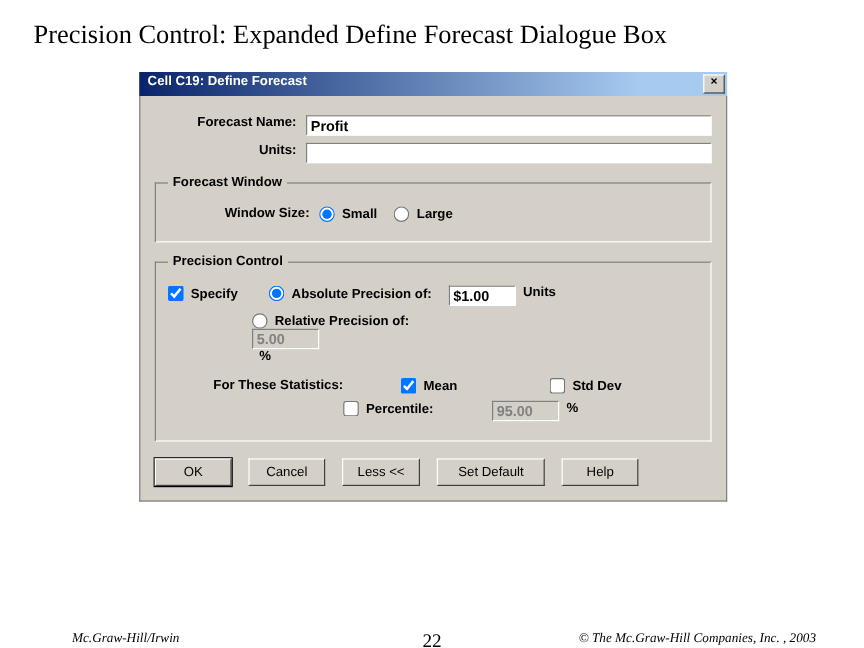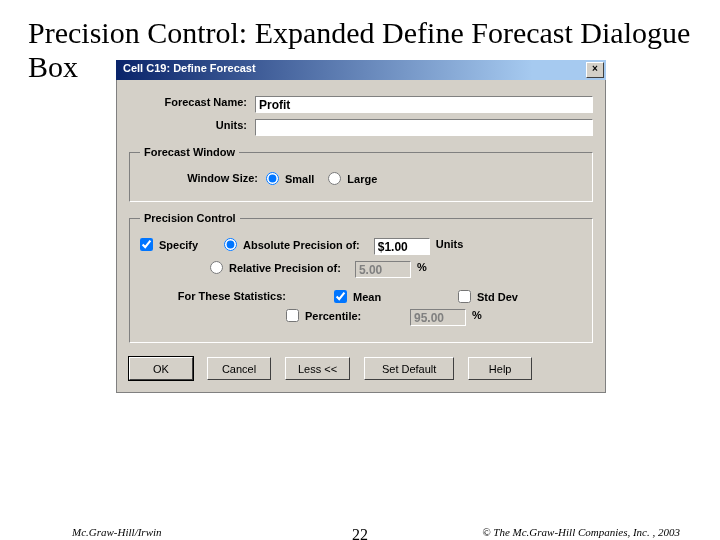--- a/index.html
+++ b/index.html
@@ -1,18 +1,18 @@
 <!DOCTYPE html>
 <html><head>
 <meta charset="utf-8">
 <style>
   html,body{margin:0;padding:0;width:720px;height:540px;background:#fff;font-family:"Times New Roman",serif;color:#000;}
-  .slide-title{font-size:30px;padding:16px 6px 8px 28px;}
+  .slide-title{font-size:22px;padding:16px 6px 8px 28px;}
   .footer{position:absolute;bottom:14px;left:0;width:720px;font-size:11px;font-style:italic;}
-  .footer .left{position:absolute;left:72px;}
+  .footer .left{position:absolute;left:60px;}
   .footer .center{position:absolute;left:0;width:720px;text-align:center;font-style:normal;font-size:16px;}
   .footer .right{position:absolute;right:40px;}
 
   .dialog{position:absolute;left:116px;top:60px;width:490px;font-family:Tahoma,Arial,sans-serif;font-size:11px;color:#000;}
   .titlebar{height:18px;background:linear-gradient(to right,#0a246a,#a6caf0 85%);color:#fff;font-weight:bold;padding:2px 4px 0 7px;position:relative;}
   .titlebar .close{position:absolute;right:2px;top:2px;width:16px;height:14px;background:#d4d0c8;border:1px solid #fff;border-right-color:#404040;border-bottom-color:#404040;text-align:center;line-height:12px;font-family:Arial;font-size:10px;color:#000;}
   .body{background:#d4d0c8;border:1px solid #808080;border-top:none;padding:10px 12px 12px 12px;}
 
   .row{display:flex;align-items:flex-start;margin:6px 0;}
   .lbl{font-weight:bold;text-align:right;padding-right:8px;}
@@ -77,21 +77,21 @@
           <input type="checkbox" class="check" checked="" style="">
           <span>Specify</span>
         </label>
         <label class="opt">
             <input type="radio" class="radio" checked="" style="">
             <span>Absolute Precision of:</span>
           </label>
         <input class="num" value="$1.00" style="">
         <span class="unit">Units</span>
       </div>
-      <div class="row" style="margin-left:70px;">
+      <div class="row" style="margin-left:70px;flex-direction:column;">
         <label class="opt">
             <input type="radio" class="radio" style="">
             <span>Relative Precision of:</span>
           </label>
         <input class="num dis" disabled="" value="5.00" style="">
         <span class="unit">%</span>
       </div>
       <div class="row" style="margin-top:12px;">
         <div class="lbl" style="width:146px;">For These Statistics:</div>
         <label class="opt" style="width:110px;padding-left:40px;">

